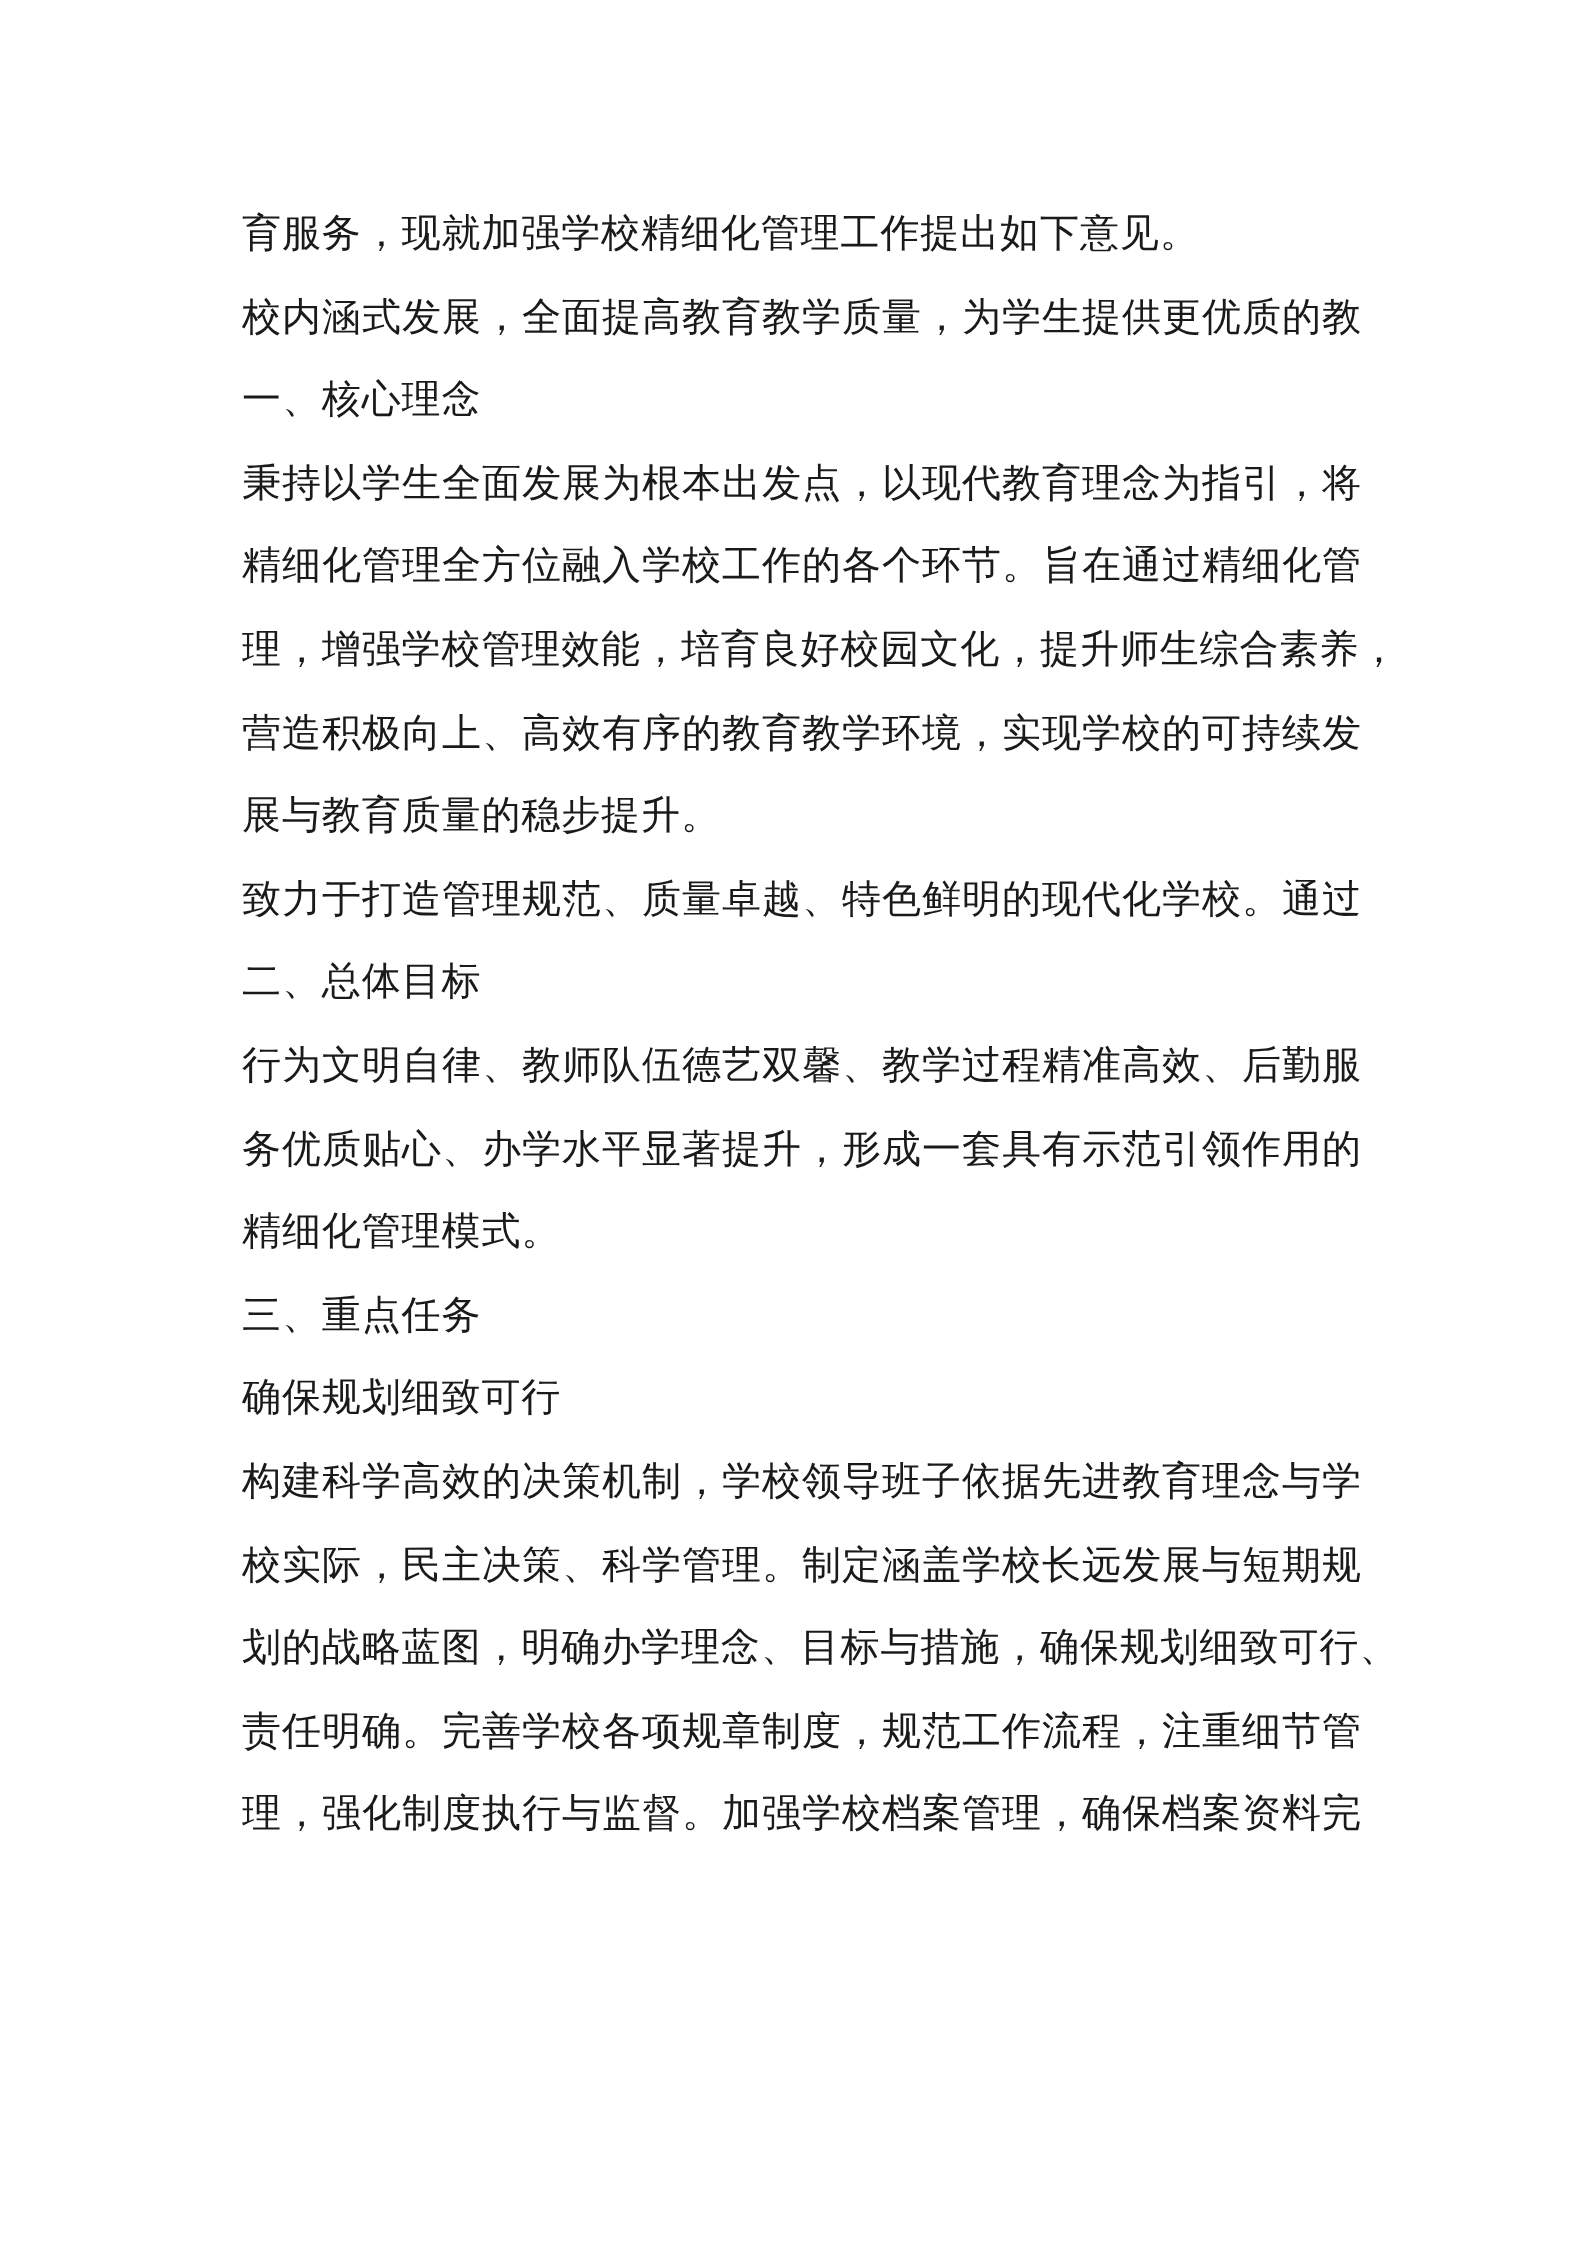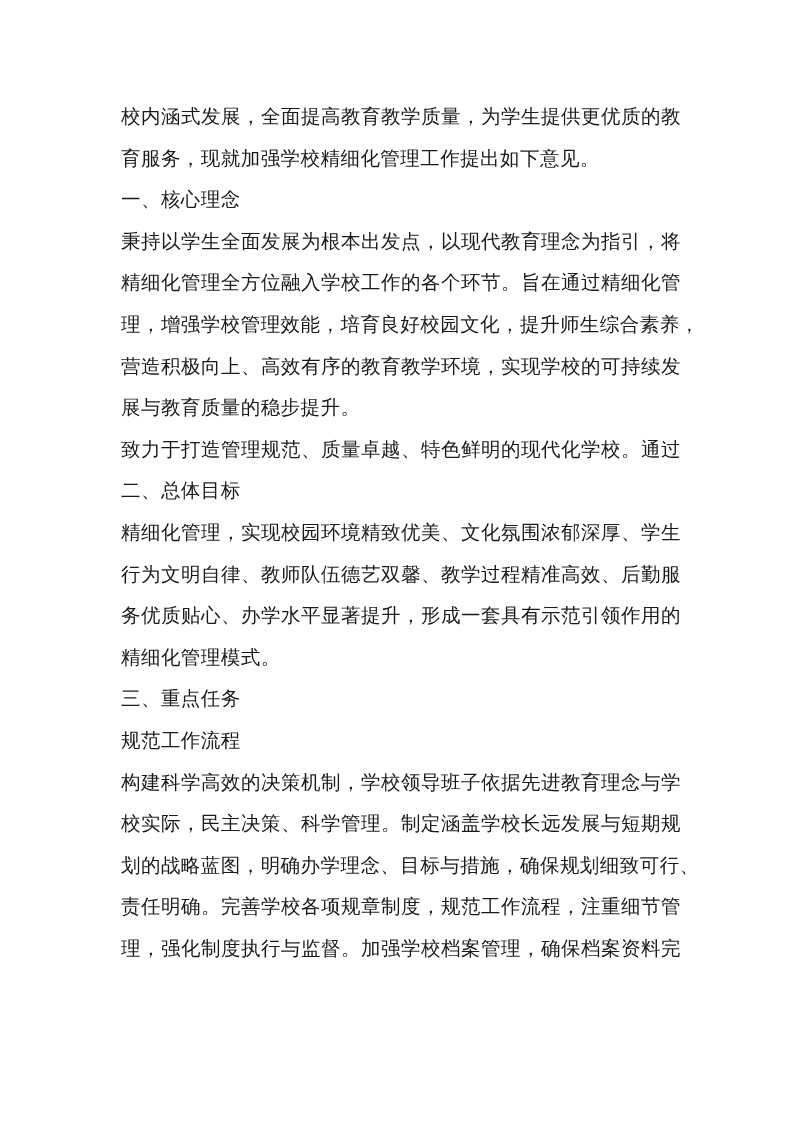--- a/index.html
+++ b/index.html
@@ -31,37 +31,36 @@
       text-align-last: justify;
     }
     .line.last {
       text-align-last: left;
     }
   </style>
 </head>
 <body>
 
 <div class="page">
+  <div class="line last">育服务，现就加强学校精细化管理工作提出如下意见。</div>
   <div class="line">校内涵式发展，全面提高教育教学质量，为学生提供更优质的教</div>
-  <div class="line last">育服务，现就加强学校精细化管理工作提出如下意见。</div>
 
   <div class="line last">一、核心理念</div>
   <div class="line">秉持以学生全面发展为根本出发点，以现代教育理念为指引，将</div>
   <div class="line">精细化管理全方位融入学校工作的各个环节。旨在通过精细化管</div>
   <div class="line">理，增强学校管理效能，培育良好校园文化，提升师生综合素养，</div>
   <div class="line">营造积极向上、高效有序的教育教学环境，实现学校的可持续发</div>
   <div class="line last">展与教育质量的稳步提升。</div>
 
   <div class="line">致力于打造管理规范、质量卓越、特色鲜明的现代化学校。通过</div>
   <div class="line last">二、总体目标</div>
-  <div class="line">精细化管理，实现校园环境精致优美、文化氛围浓郁深厚、学生</div>
   <div class="line">行为文明自律、教师队伍德艺双馨、教学过程精准高效、后勤服</div>
   <div class="line">务优质贴心、办学水平显著提升，形成一套具有示范引领作用的</div>
   <div class="line last">精细化管理模式。</div>
 
   <div class="line last">三、重点任务</div>
-  <div class="line last">规范工作流程</div>
+  <div class="line last">确保规划细致可行</div>
   <div class="line">构建科学高效的决策机制，学校领导班子依据先进教育理念与学</div>
   <div class="line">校实际，民主决策、科学管理。制定涵盖学校长远发展与短期规</div>
   <div class="line">划的战略蓝图，明确办学理念、目标与措施，确保规划细致可行、</div>
   <div class="line">责任明确。完善学校各项规章制度，规范工作流程，注重细节管</div>
   <div class="line">理，强化制度执行与监督。加强学校档案管理，确保档案资料完</div>
 </div>
 
 </body></html>

